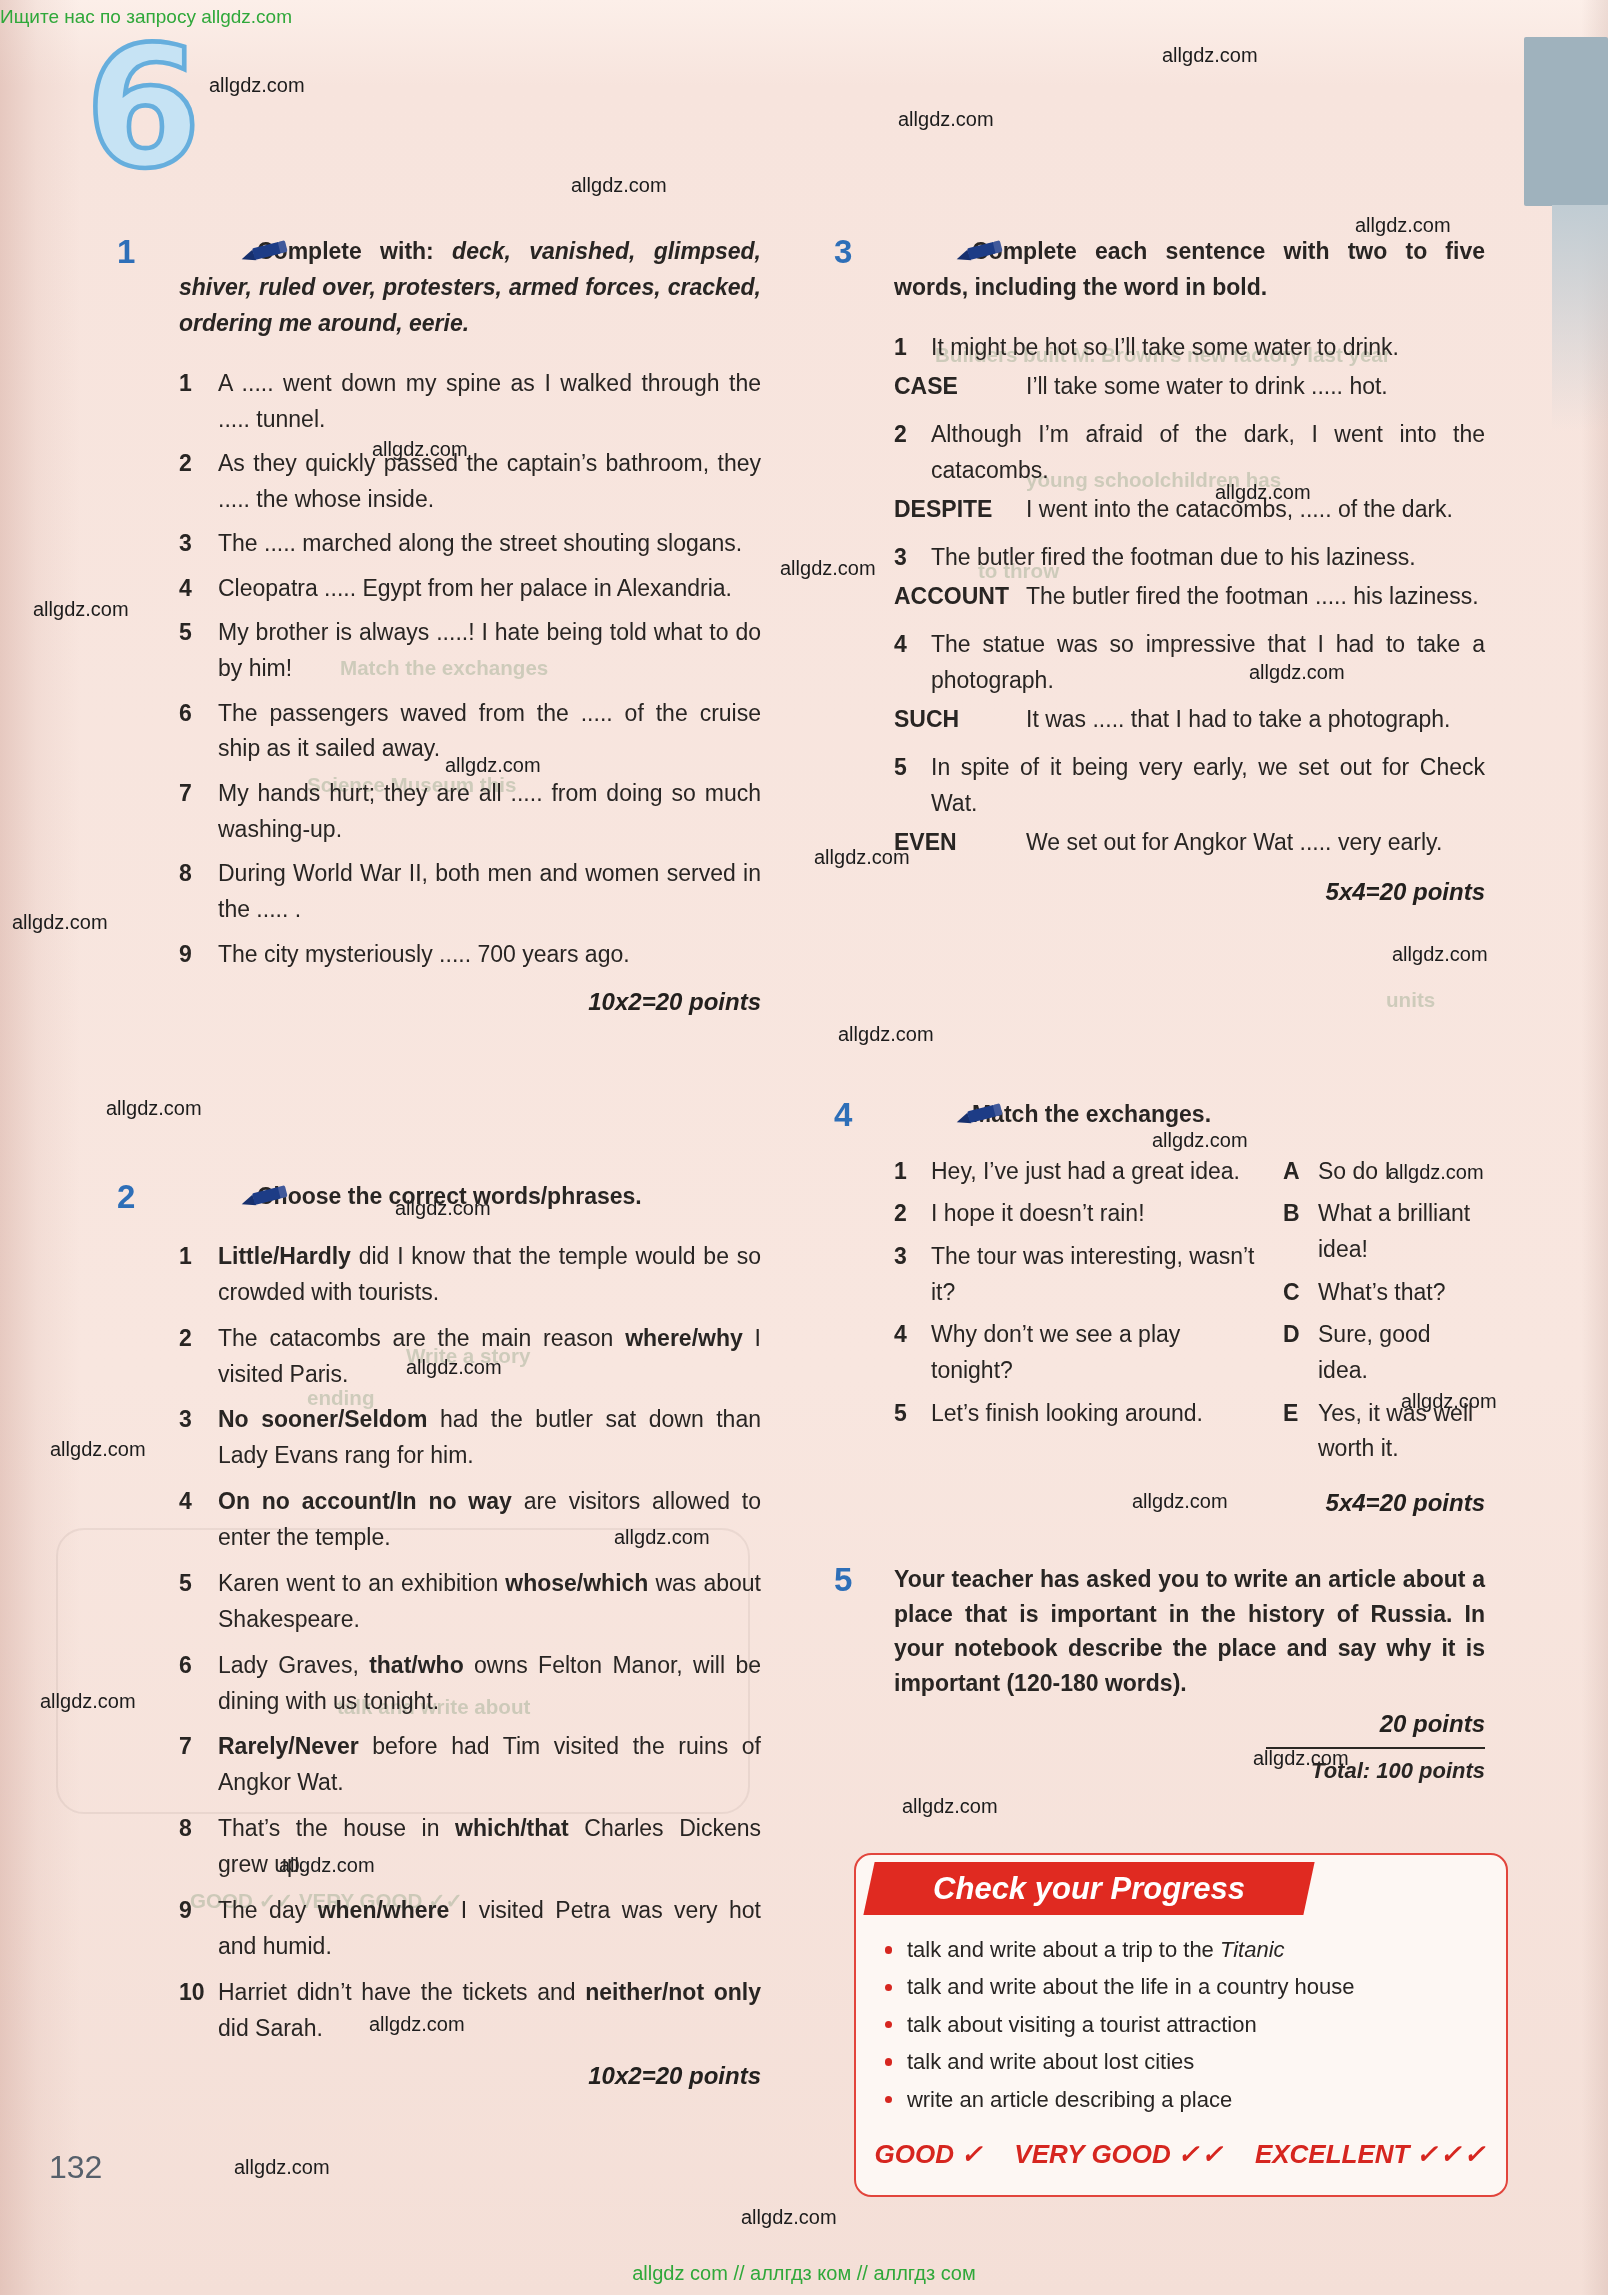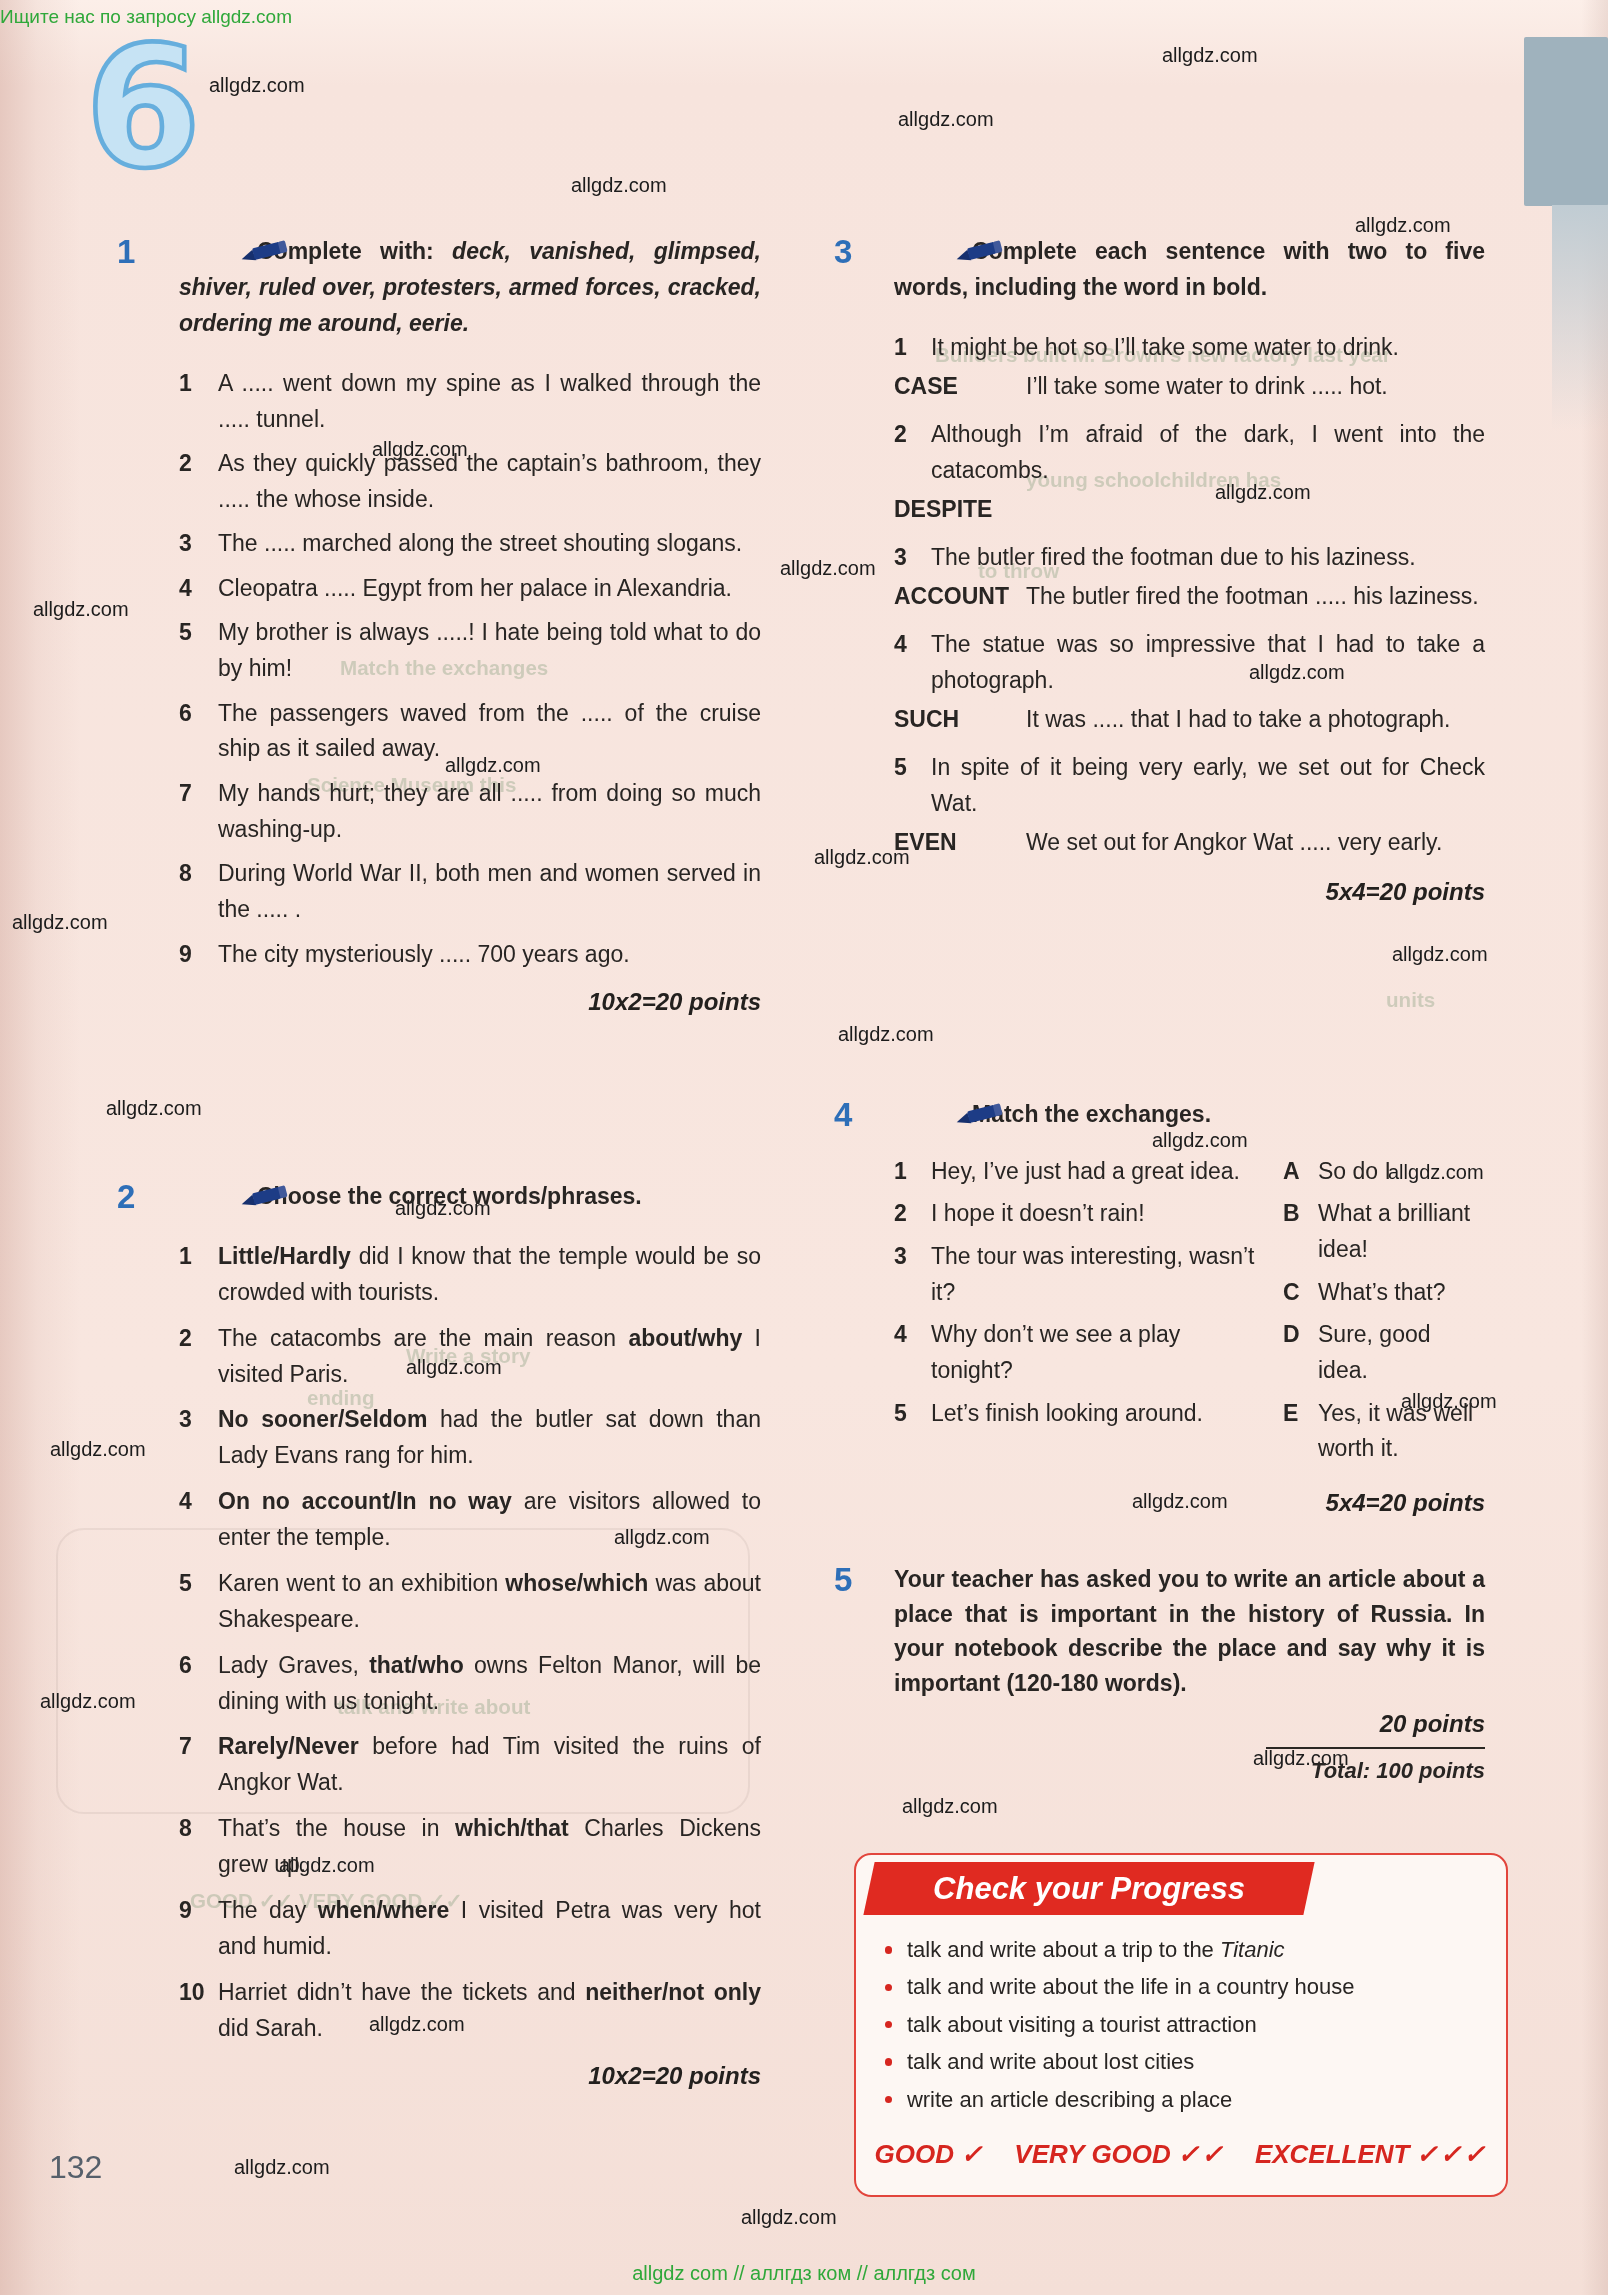--- a/index.html
+++ b/index.html
@@ -195,21 +195,21 @@
       </span>
       <span>Choose the correct words/phrases.</span>
     </div>
     <div class="items">
         <div class="item">
         <span class="n">1</span>
         <span class="t"><b>Little/Hardly</b> did I know that the temple would be so crowded with tourists.</span>
       </div>
         <div class="item">
         <span class="n">2</span>
-        <span class="t">The catacombs are the main reason <b>about/why</b> I visited Paris.</span>
+        <span class="t">The catacombs are the main reason <b>where/why</b> I visited Paris.</span>
       </div>
         <div class="item">
         <span class="n">3</span>
         <span class="t"><b>No sooner/Seldom</b> had the butler sat down than Lady Evans rang for him.</span>
       </div>
         <div class="item">
         <span class="n">4</span>
         <span class="t"><b>On no account/In no way</b> are visitors allowed to enter the temple.</span>
       </div>
         <div class="item">
@@ -265,20 +265,21 @@
           <span class="rw">I’ll take some water to drink ..... hot.</span>
         </div>
       </div>
         <div class="item3">
         <div class="srow">
           <span class="n">2</span>
           <span class="t">Although I’m afraid of the dark, I went into the catacombs.</span>
         </div>
         <div class="krow">
           <span class="kw">DESPITE</span>
+          <span class="rw">I went into the catacombs, ..... of the dark.</span>
         </div>
       </div>
         <div class="item3">
         <div class="srow">
           <span class="n">3</span>
           <span class="t">The butler fired the footman due to his laziness.</span>
         </div>
         <div class="krow">
           <span class="kw">ACCOUNT</span>
           <span class="rw">The butler fired the footman ..... his laziness.</span>

